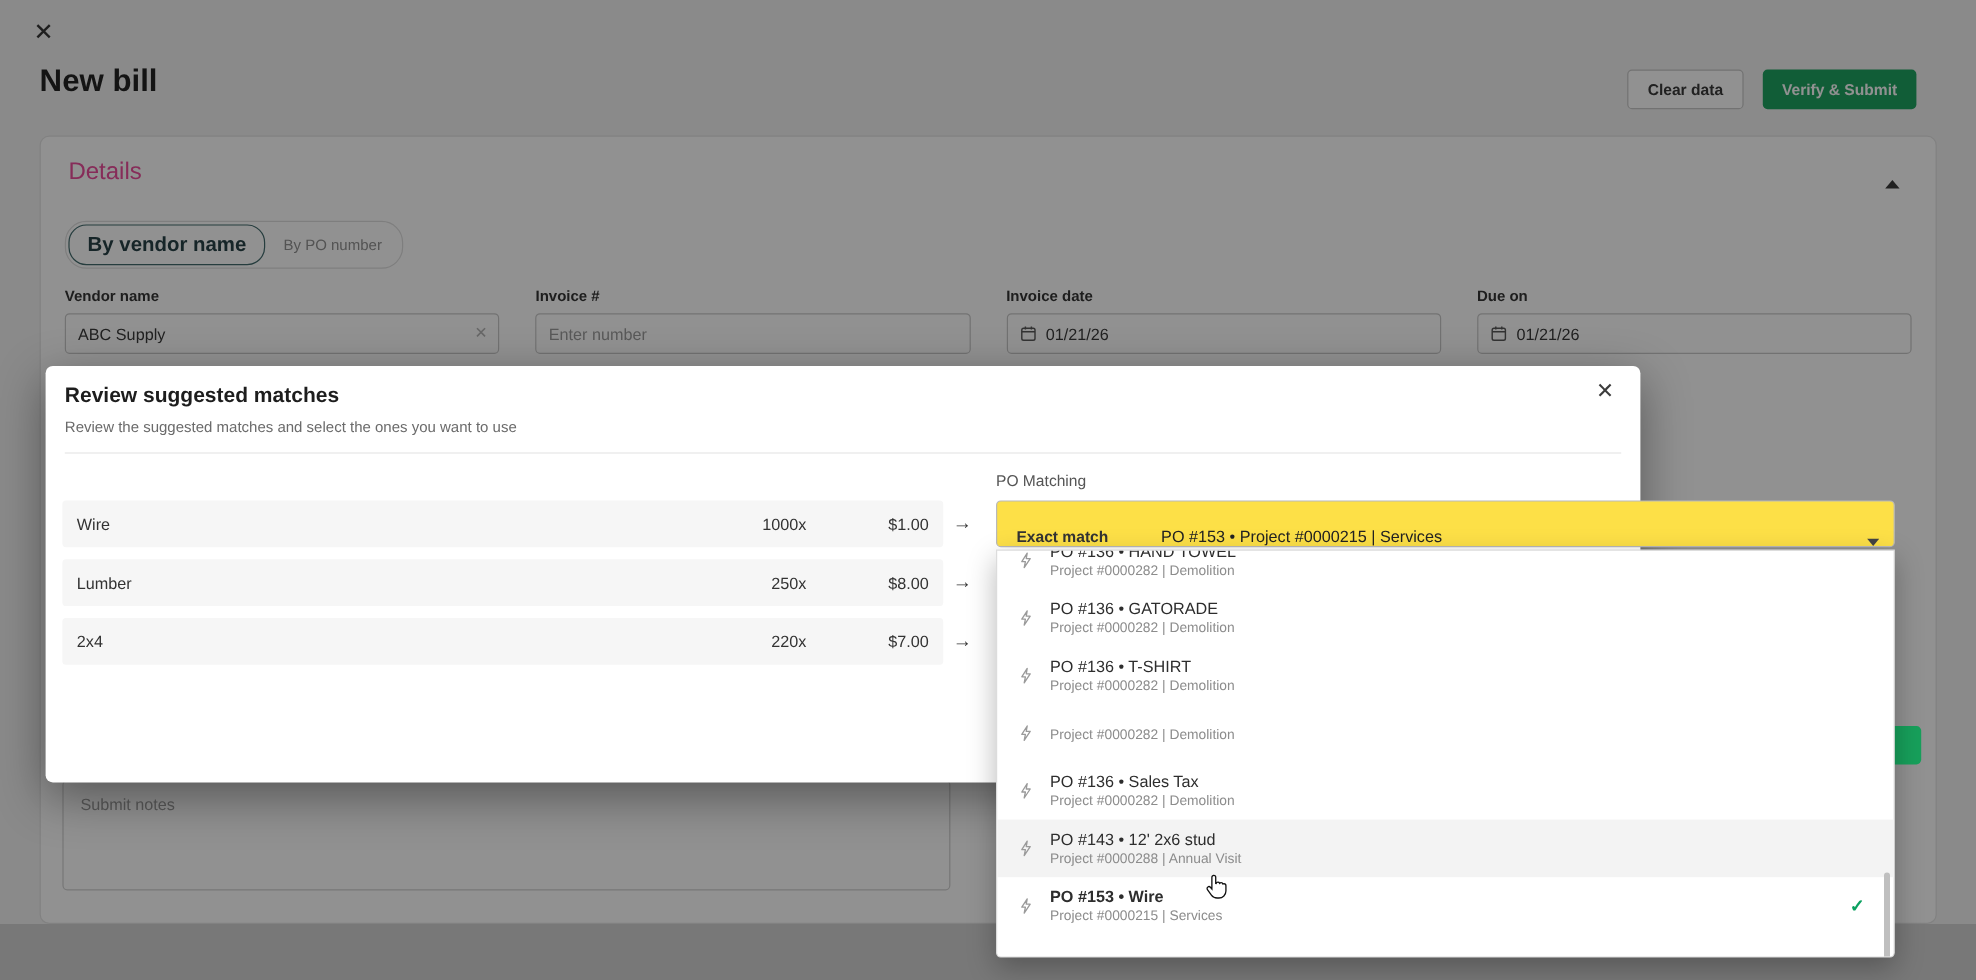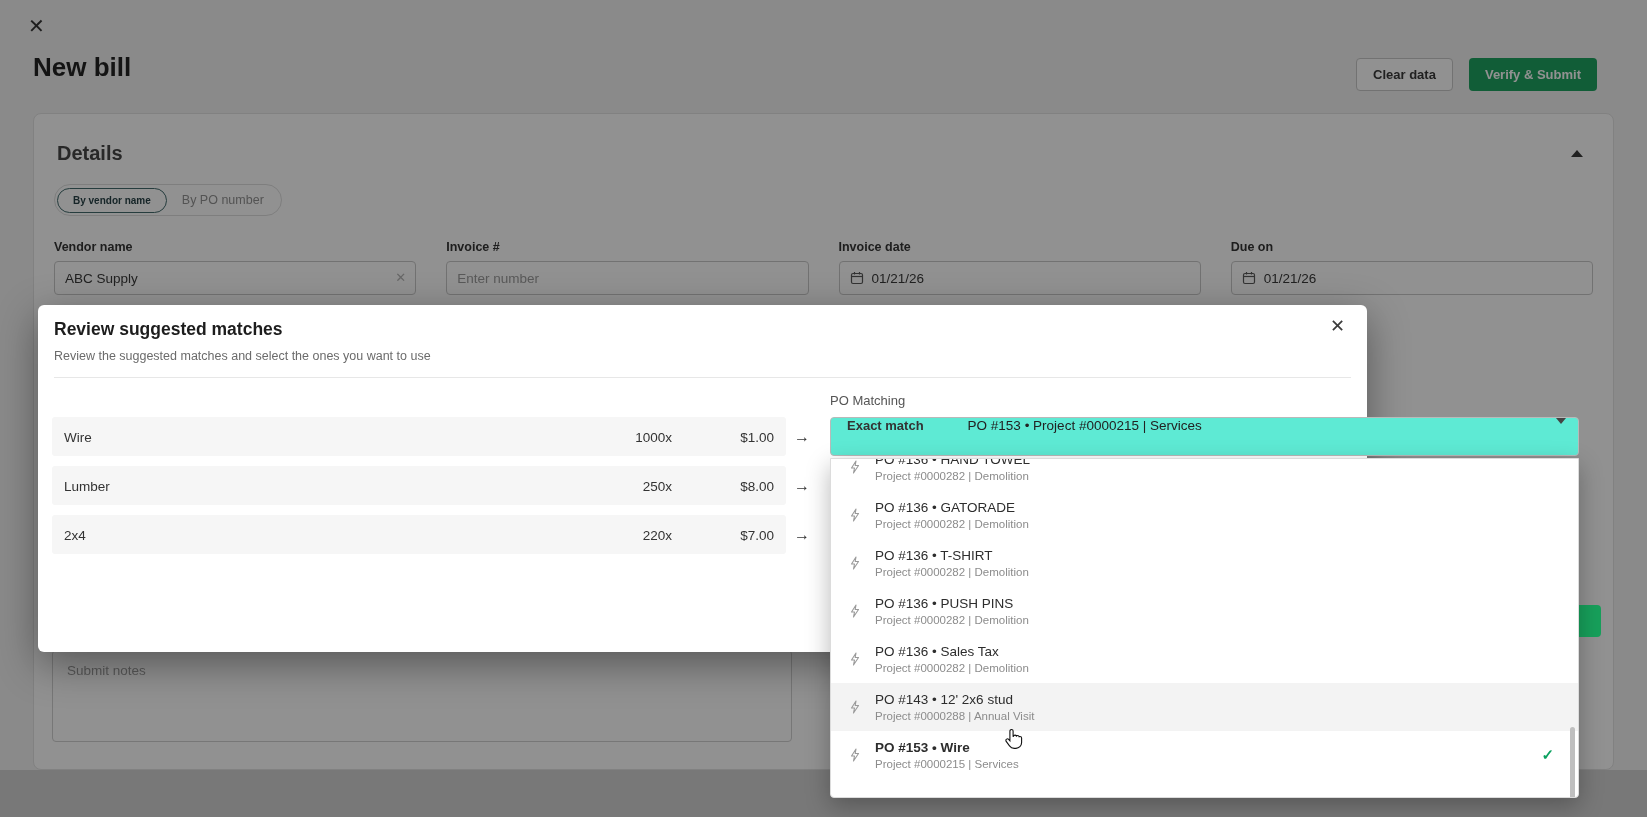--- a/index.html
+++ b/index.html
@@ -10,25 +10,25 @@
 
   
   .page-close { position:absolute; left:28px; top:14px; font-size:20px; color:#2f2f2f; cursor:pointer; }
   .page-title { position:absolute; left:33px; top:52px; font-size:26px; font-weight:700; color:#1c1c1c; }
   .header-actions { position:absolute; top:58px; right:50px; display:flex; gap:16px; }
   .btn { height:33px; display:inline-flex; align-items:center; padding:0 16px; border-radius:4px; font-size:13px; font-weight:700; }
   .btn-outline { background:#fff; border:1px solid #c6c6c6; color:#333; }
   .btn-green { background:#17a05b; border:none; color:#fff; }
 
   .details-card { position:absolute; left:33px; top:113px; width:1581px; height:657px; background:#fff; border:1px solid #e2e2e2; border-radius:8px; }
-  .details-title { position:absolute; left:23px; top:28px; font-size:20px; font-weight:700; color:#404040; }
+  .details-title { position:absolute; left:23px; top:18px; font-size:20px; font-weight:400; color:#ec4899; }
   .collapse-caret { position:absolute; right:30px; top:36px; width:0; height:0; border-left:6px solid transparent; border-right:6px solid transparent; border-bottom:7px solid #333; cursor:pointer; }
 
   .segmented { position:absolute; left:20px; top:70px; display:inline-flex; align-items:center; border:1px solid #ddd; border-radius:18px; padding:2px; background:#fff; }
-  .seg-active { border:1.5px solid #3c6668; border-radius:15px; padding:6px 15px; font-size:10px; font-weight:700; color:#203b40; background:#fff; }
+  .seg-active { border:1.5px solid #3c6668; border-radius:15px; padding:6px 15px; font-size:17px; font-weight:700; color:#203b40; background:#fff; }
   .seg-inactive { padding:6px 15px; font-size:12.5px; color:#8f8f8f; }
 
   .fields { position:absolute; left:20px; right:20px; top:126px; display:flex; gap:30px; }
   .field { flex:1; position:relative; }
   .field-label { font-size:12.5px; font-weight:700; color:#2e2e2e; margin-bottom:7px; }
   .input-like { height:34px; border:1px solid #c7c7c7; border-radius:4px; background:#fff; font-size:13.5px; color:#333; width:100%; display:flex; align-items:center; gap:8px; padding:0 10px; }
   input.text-input { height:34px; border:1px solid #c7c7c7; border-radius:4px; background:#fff; font-size:13.5px; color:#333; width:100%; padding:0 28px 0 10px; font-family:"Liberation Sans",sans-serif; }
   input.text-input::placeholder { color:#9a9a9a; }
   .input-wrap { position:relative; }
   .clear-x { position:absolute; right:10px; top:9px; color:#b3b3b3; font-size:13px; cursor:pointer; }
@@ -51,21 +51,21 @@
   .col-po { position:absolute; left:792px; top:88px; font-size:13px; color:#555; }
 
   .m-row { position:absolute; left:14px; right:14px; height:39px; }
   .m-row.r1 { top:112px; } .m-row.r2 { top:161px; } .m-row.r3 { top:210px; }
   .band { position:absolute; left:0; top:0; width:734px; height:39px; background:#f6f6f6; border-radius:3px; }
   .bill-name { position:absolute; left:12px; top:50%; transform:translateY(-50%); font-size:13.5px; color:#333; }
   .bill-qty { position:absolute; right:114px; top:50%; transform:translateY(-50%); font-size:13.5px; color:#333; }
   .bill-price { position:absolute; right:12px; top:50%; transform:translateY(-50%); font-size:13.5px; color:#333; }
   .row-arrow { position:absolute; left:742px; top:50%; transform:translateY(-50%); font-size:16px; color:#333; }
 
-  .match-field { position:absolute; left:778px; top:0; width:749px; height:39px; border:1px solid #b9b9b9; border-radius:4px; background:#5eead4; display:flex; align-items:flex-start; cursor:pointer; }
+  .match-field { position:absolute; left:778px; top:0; width:749px; height:39px; border:1px solid #b9b9b9; border-radius:4px; background:#fde047; display:flex; align-items:flex-end; cursor:pointer; }
   .match-label { margin-left:16px; font-size:13px; font-weight:700; color:#333; white-space:nowrap; }
   .match-value { margin-left:28px; font-size:13.5px; color:#222; white-space:nowrap;padding-left:16px; }
   .match-caret { margin-left:auto; margin-right:12px; }
 
   .modal-primary-btn { position:absolute; left:1443px; top:300px; width:120px; height:32px; background:#17a05b; border:none; border-radius:4px; z-index:25; cursor:pointer; }
 
   
   .dd-panel { position:absolute; left:792px; top:153px; width:749px; height:340px; background:#fff; border:1px solid #dcdcdc; border-radius:0 0 4px 4px; box-shadow:0 8px 24px rgba(0,0,0,0.28); overflow:hidden; z-index:30; }
   .dd-list { margin-top:-16px; }
   .dd-item { position:relative; height:48px; padding-left:44px; display:flex; flex-direction:column; justify-content:center; cursor:pointer; }
@@ -213,21 +213,20 @@
               <path d="M7 1 L2.5 8 H5.5 L4.5 13 L9.5 5.5 H6.2 Z" fill="none" stroke="#9a9a9a" stroke-width="1.1" stroke-linejoin="round"></path>
             </svg>
           <span class="dd-title">PO #136 • T-SHIRT</span>
           <span class="dd-sub">Project #0000282 | Demolition</span>
         </div>
 
         <div class="dd-item">
           <svg class="bolt" width="12" height="14" viewBox="0 0 12 14">
               <path d="M7 1 L2.5 8 H5.5 L4.5 13 L9.5 5.5 H6.2 Z" fill="none" stroke="#9a9a9a" stroke-width="1.1" stroke-linejoin="round"></path>
             </svg>
-          <span class="dd-title">PO #136 • PUSH PINS</span>
           <span class="dd-sub">Project #0000282 | Demolition</span>
         </div>
 
         <div class="dd-item">
           <svg class="bolt" width="12" height="14" viewBox="0 0 12 14">
               <path d="M7 1 L2.5 8 H5.5 L4.5 13 L9.5 5.5 H6.2 Z" fill="none" stroke="#9a9a9a" stroke-width="1.1" stroke-linejoin="round"></path>
             </svg>
           <span class="dd-title">PO #136 • Sales Tax</span>
           <span class="dd-sub">Project #0000282 | Demolition</span>
         </div>

